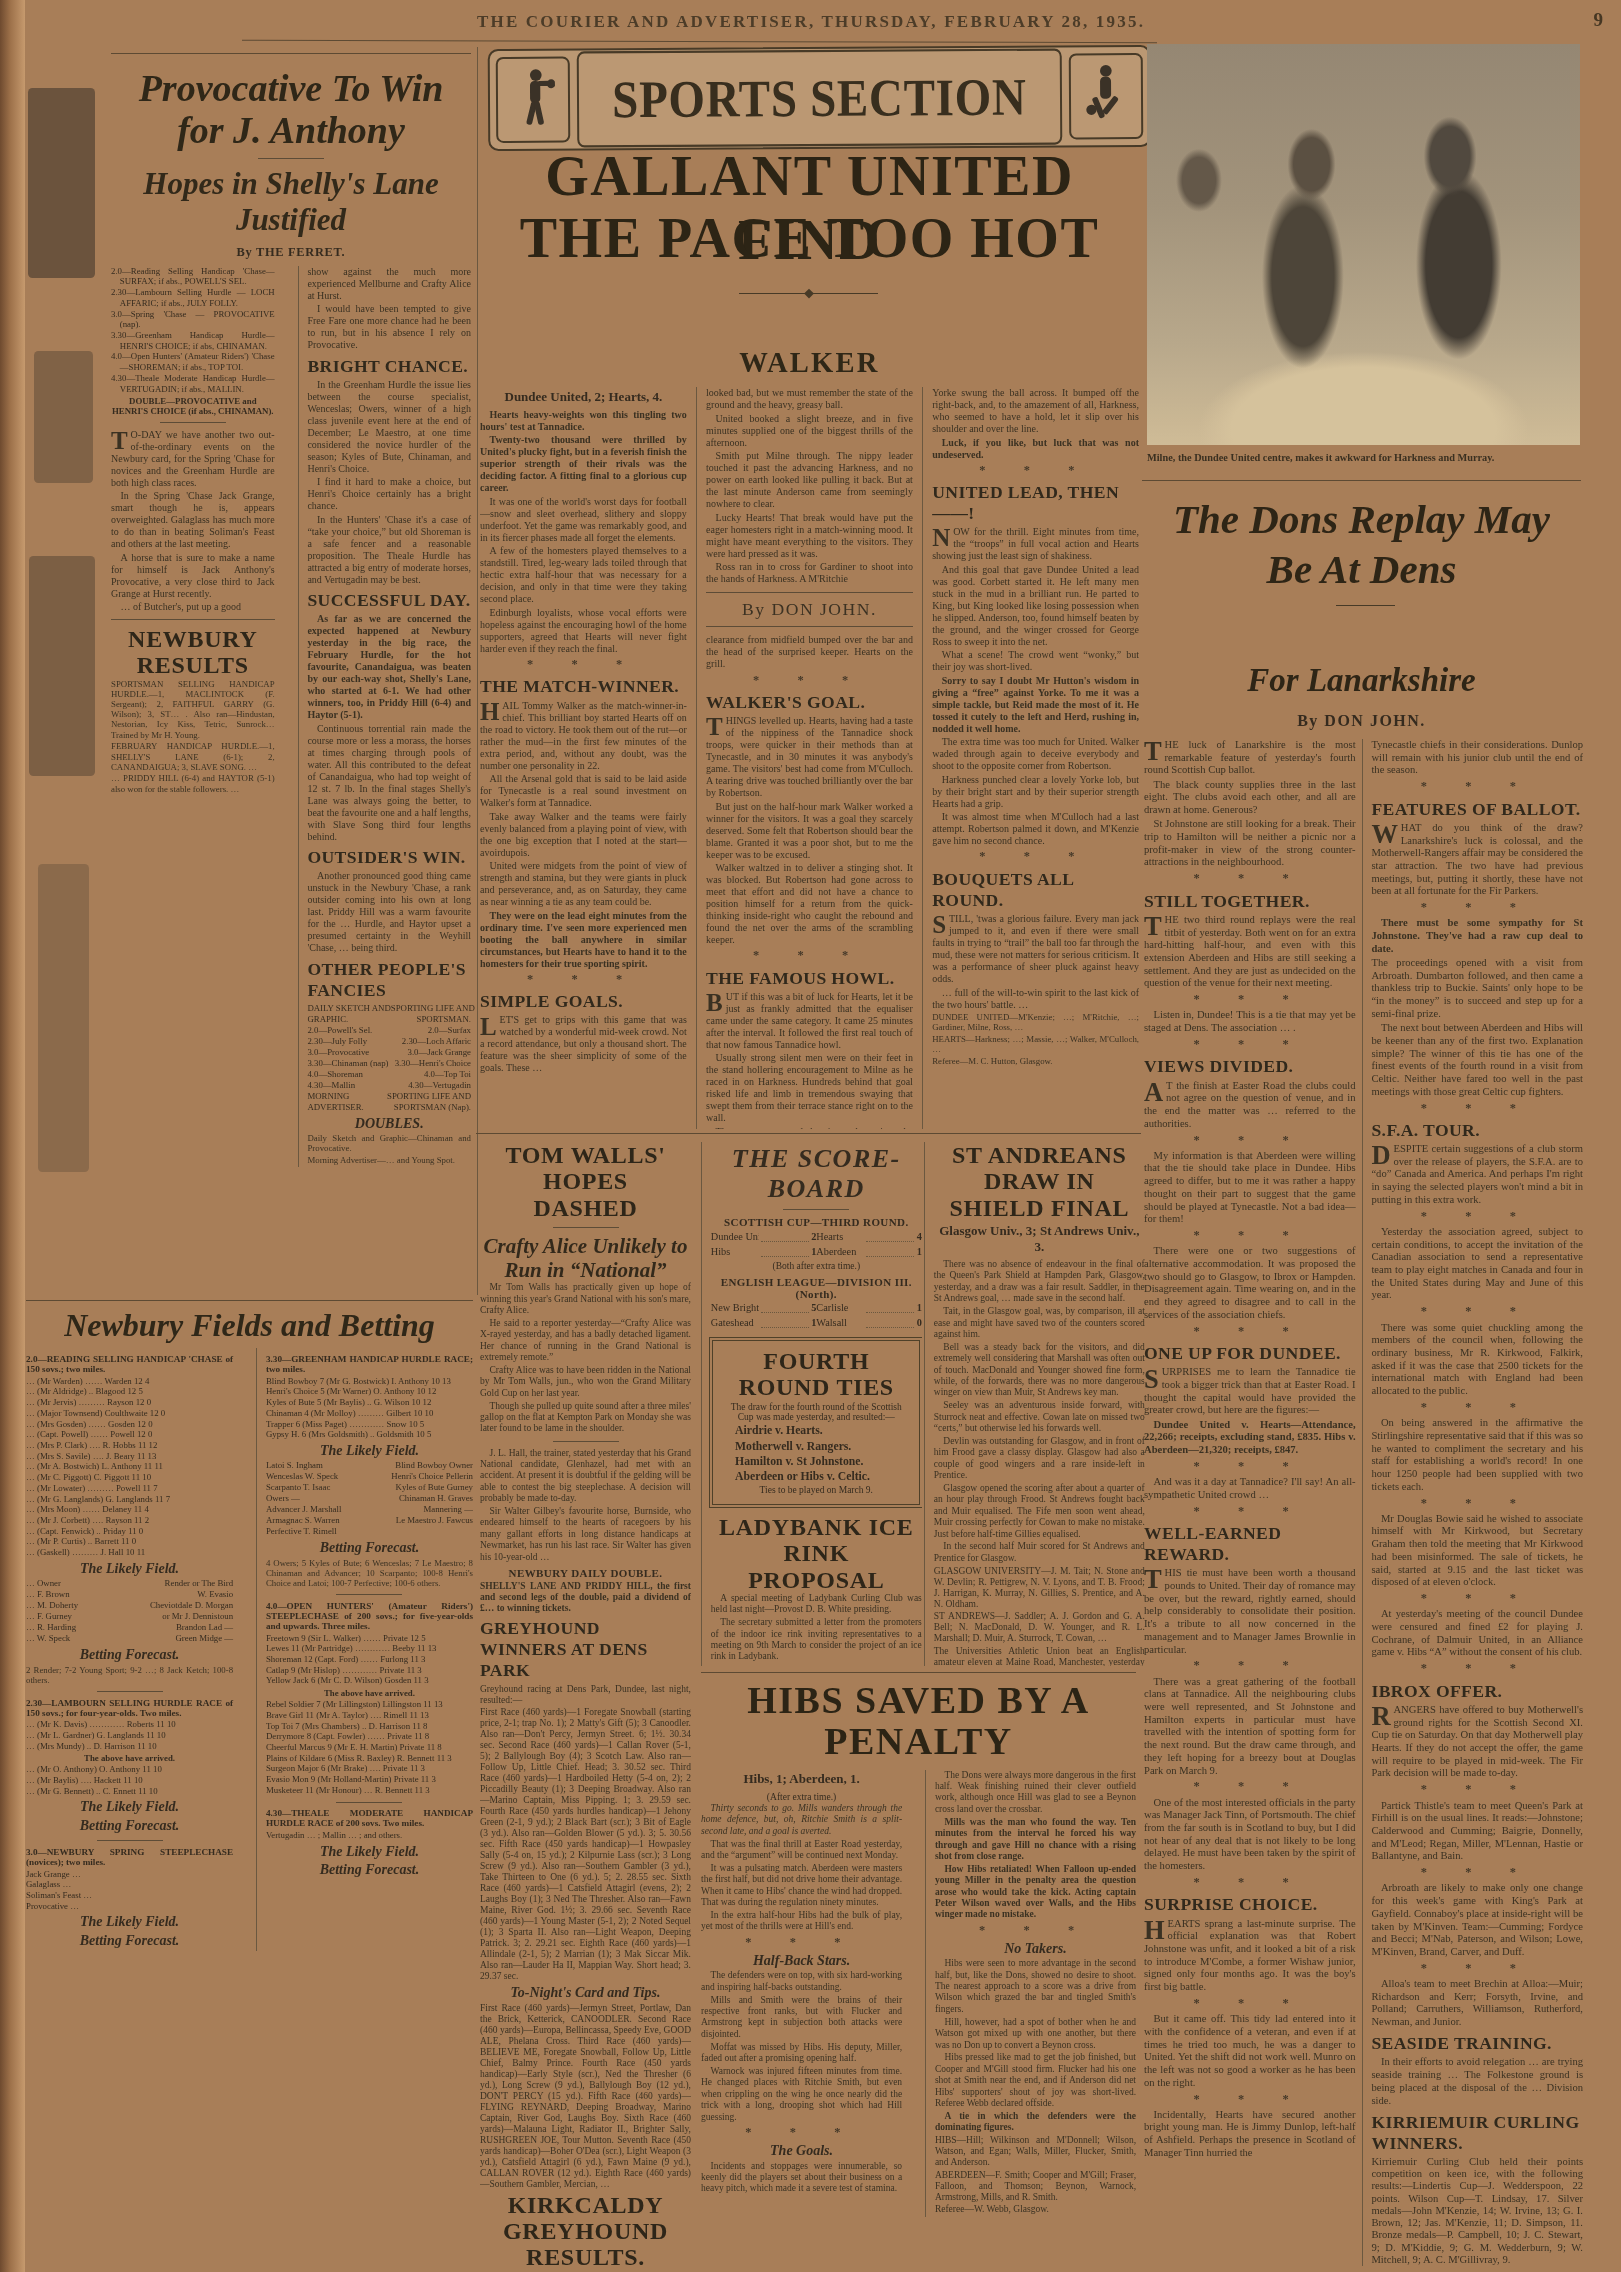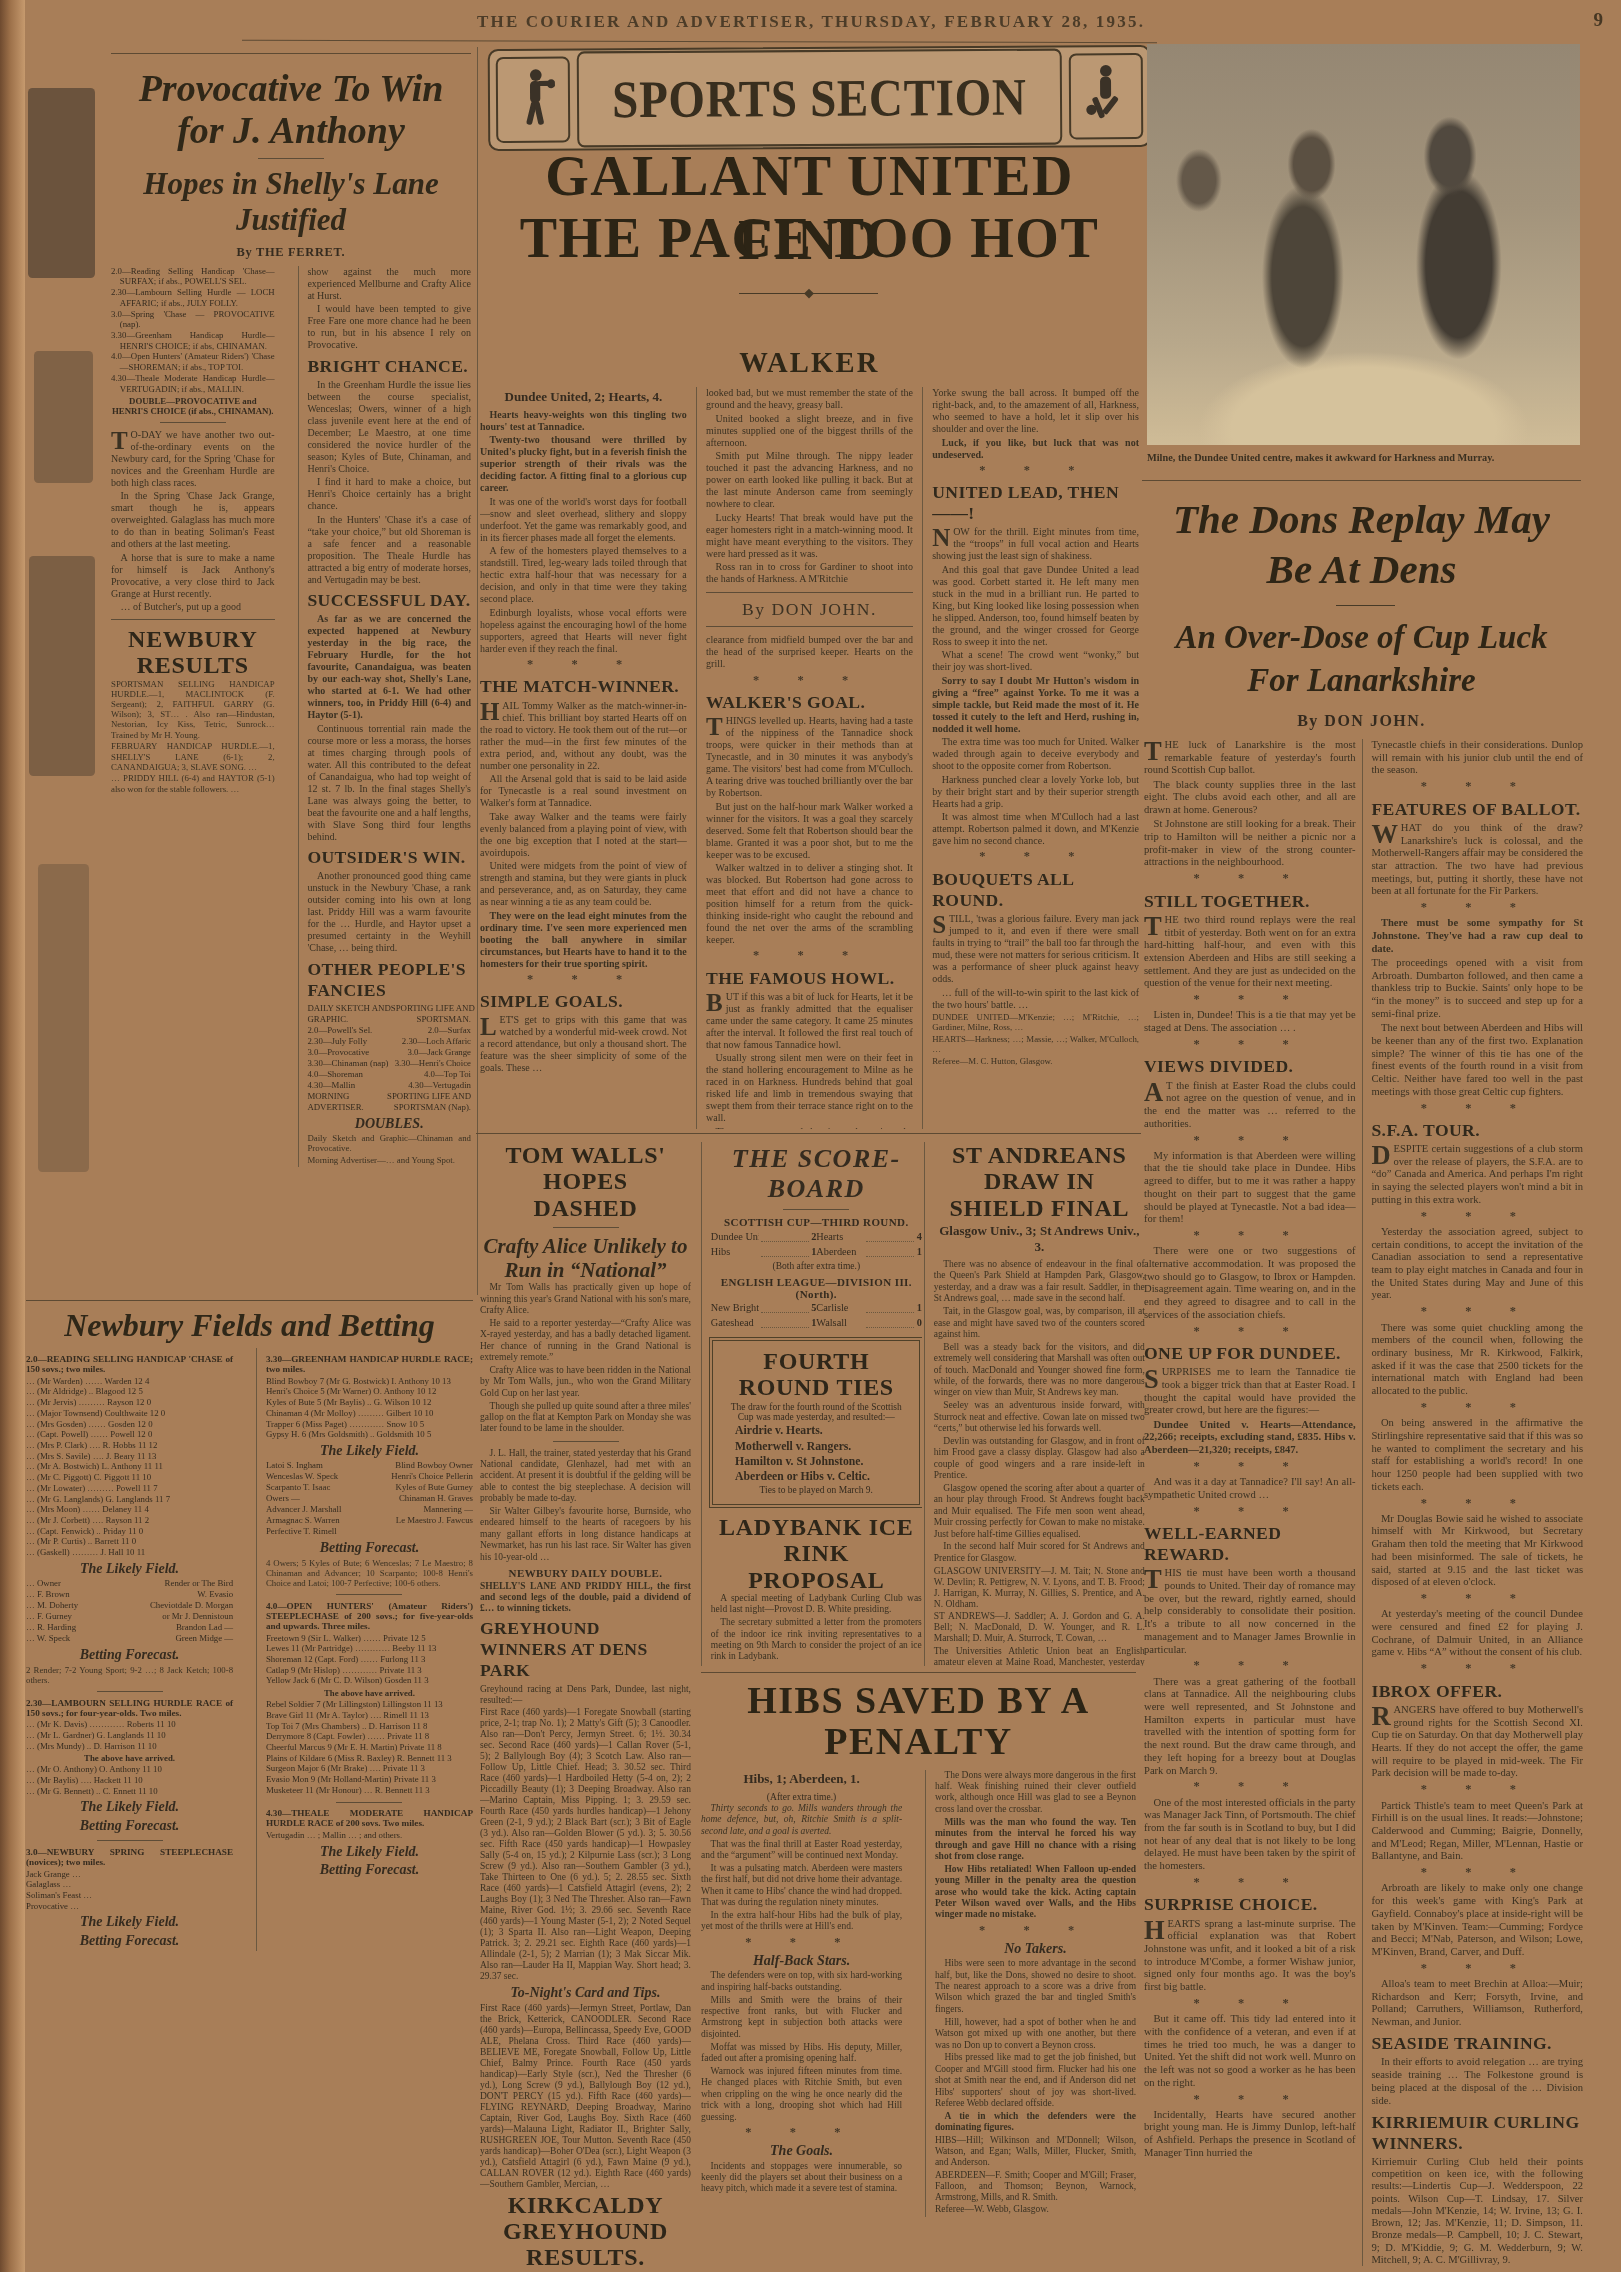--- a/index.html
+++ b/index.html
@@ -584,21 +584,20 @@
         </div>
     </div>
   </section>
 
   <div id="photo" class="tex"></div>
   <div id="photocap" class="tex">Milne, the Dundee United centre, makes it awkward for Harkness and Murray.</div>
   <div id="rrule" class="tex"></div>
   <div id="dh1" class="tex">The Dons Replay May</div>
   <div id="dh2" class="tex">Be At Dens</div>
   <div id="dsr" class="tex"></div>
-  <div id="dh3" class="tex">An Over-Dose of Cup Luck</div>
   <div id="dh4" class="tex">For Lanarkshire</div>
   <div id="dby" class="tex">By DON JOHN.</div>
   <div id="donscols" class="tex">
     <div class="dc">
         <p class="pa f dropc">THE luck of Lanarkshire is the most remarkable feature of yesterday's fourth round Scottish Cup ballot.</p>
         <p class="pa">The black county supplies three in the last eight. The clubs avoid each other, and all are drawn at home. Generous?</p>
         <p class="pa">St Johnstone are still looking for a break. Their trip to Hamilton will be neither a picnic nor a profit-maker in view of the strong counter-attractions in the neighbourhood.</p>
         <div class="stars">*  *  *</div>
         <h3 class="sech">STILL TOGETHER.</h3>
         <p class="pa f dropc">THE two third round replays were the real titbit of yesterday. Both went on for an extra hard-hitting half-hour, and even with this extension Aberdeen and Hibs are still seeking a settlement. And they are just as undecided on the question of the venue for their next meeting.</p>

